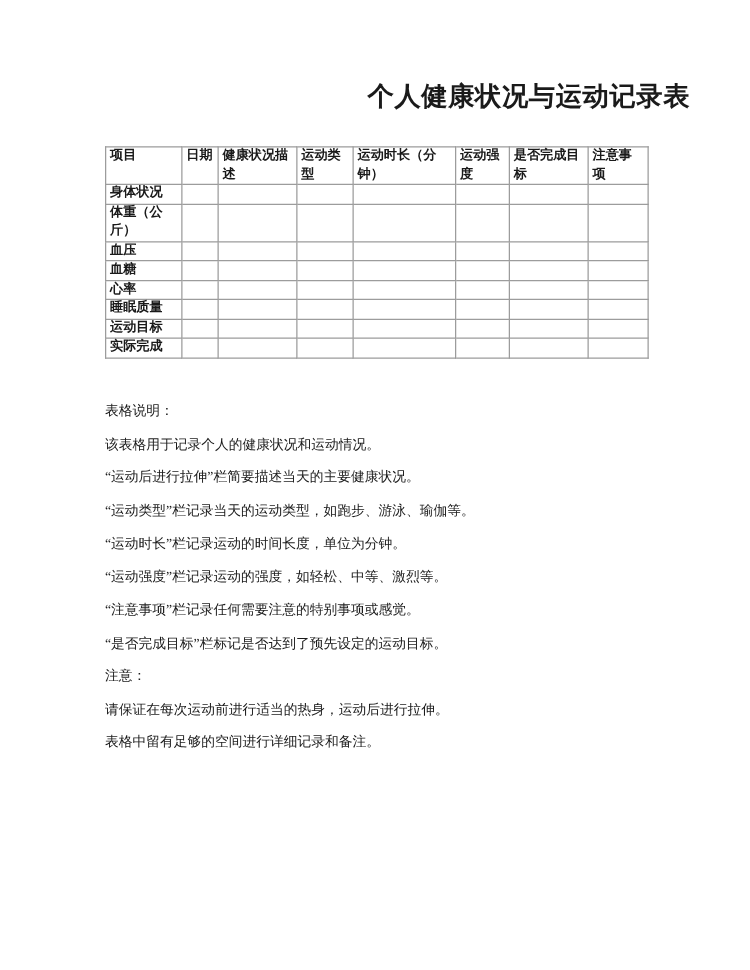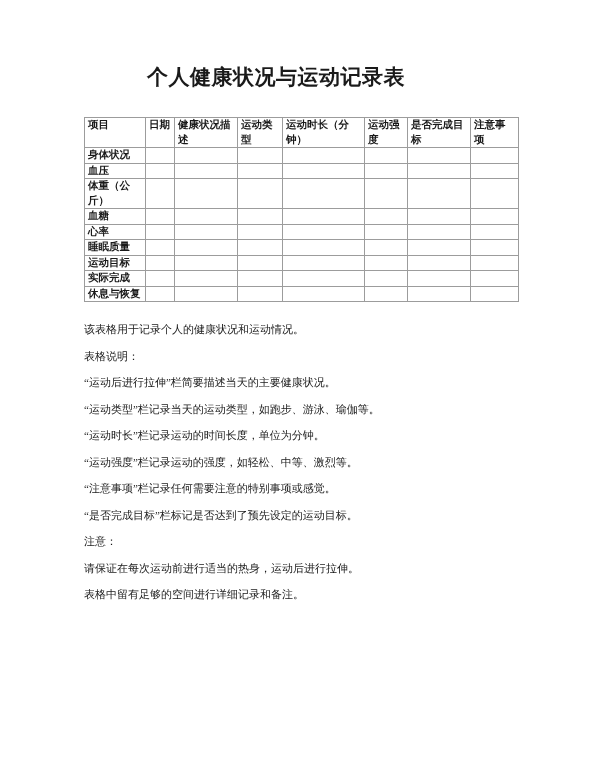--- a/index.html
+++ b/index.html
@@ -21,21 +21,21 @@
     top: 0;
     width: 600px;
     height: 776px;
     background: #ffffff;
   }
   .doc-title {
     position: absolute;
     left: 0;
     top: 62px;
     width: 552px;
-    text-align: center;
+    text-align: right;
     font-size: 21px;
     font-weight: bold;
     letter-spacing: 0.5px;
     line-height: 30px;
     font-family: "Liberation Serif", "DejaVu Serif", serif;
   }
   .record-table {
     position: absolute;
     left: 84px;
     top: 117px;
@@ -118,42 +118,42 @@
         <td></td>
         <td></td>
         <td></td>
         <td></td>
         <td></td>
         <td></td>
         <td></td>
       </tr>
 
       <tr>
+        <td class="label-cell">体重（公斤）</td>
+        <td></td>
+        <td></td>
+        <td></td>
+        <td></td>
+        <td></td>
+        <td></td>
+        <td></td>
+      </tr>
+
+      <tr>
         <td class="label-cell">血压</td>
         <td></td>
         <td></td>
         <td></td>
         <td></td>
         <td></td>
         <td></td>
         <td></td>
       </tr>
 
       <tr>
-        <td class="label-cell">体重（公斤）</td>
-        <td></td>
-        <td></td>
-        <td></td>
-        <td></td>
-        <td></td>
-        <td></td>
-        <td></td>
-      </tr>
-
-      <tr>
         <td class="label-cell">血糖</td>
         <td></td>
         <td></td>
         <td></td>
         <td></td>
         <td></td>
         <td></td>
         <td></td>
       </tr>
 
@@ -194,36 +194,26 @@
         <td class="label-cell">实际完成</td>
         <td></td>
         <td></td>
         <td></td>
         <td></td>
         <td></td>
         <td></td>
         <td></td>
       </tr>
 
-      <tr>
-        <td class="label-cell">休息与恢复</td>
-        <td></td>
-        <td></td>
-        <td></td>
-        <td></td>
-        <td></td>
-        <td></td>
-        <td></td>
-      </tr>
     </tbody>
   </table>
 
   <div class="notes">
+    <div class="note-line">表格说明：</div>
     <div class="note-line">该表格用于记录个人的健康状况和运动情况。</div>
-    <div class="note-line">表格说明：</div>
     <div class="note-line">“运动后进行拉伸”栏简要描述当天的主要健康状况。</div>
     <div class="note-line">“运动类型”栏记录当天的运动类型，如跑步、游泳、瑜伽等。</div>
     <div class="note-line">“运动时长”栏记录运动的时间长度，单位为分钟。</div>
     <div class="note-line">“运动强度”栏记录运动的强度，如轻松、中等、激烈等。</div>
     <div class="note-line">“注意事项”栏记录任何需要注意的特别事项或感觉。</div>
     <div class="note-line">“是否完成目标”栏标记是否达到了预先设定的运动目标。</div>
     <div class="note-line">注意：</div>
     <div class="note-line">请保证在每次运动前进行适当的热身，运动后进行拉伸。</div>
     <div class="note-line">表格中留有足够的空间进行详细记录和备注。</div>
   </div>

